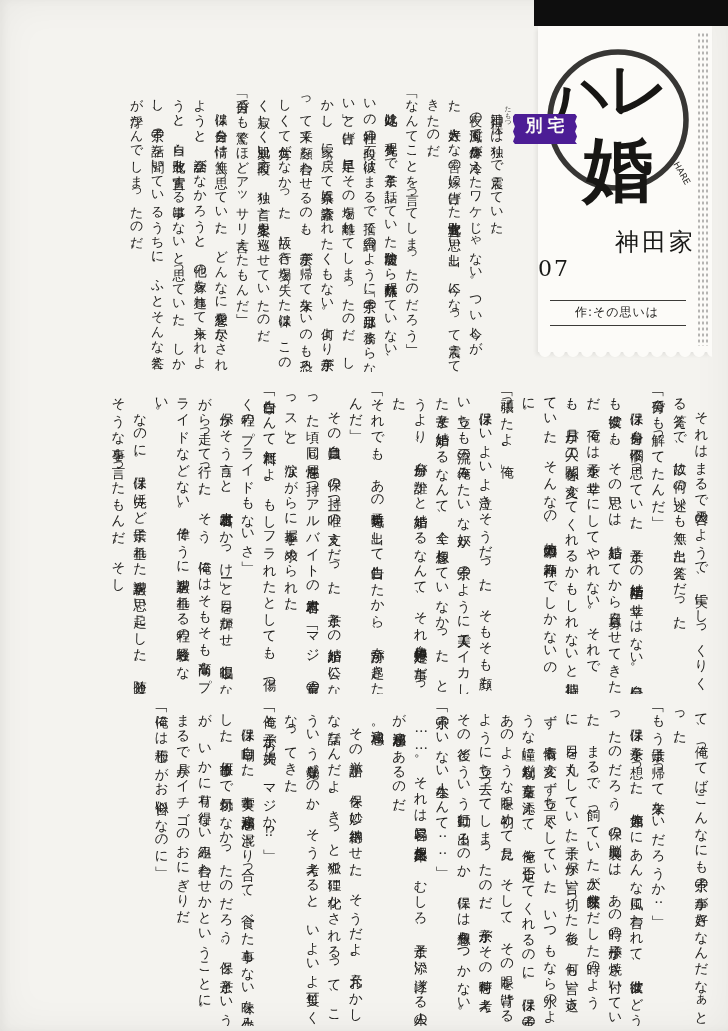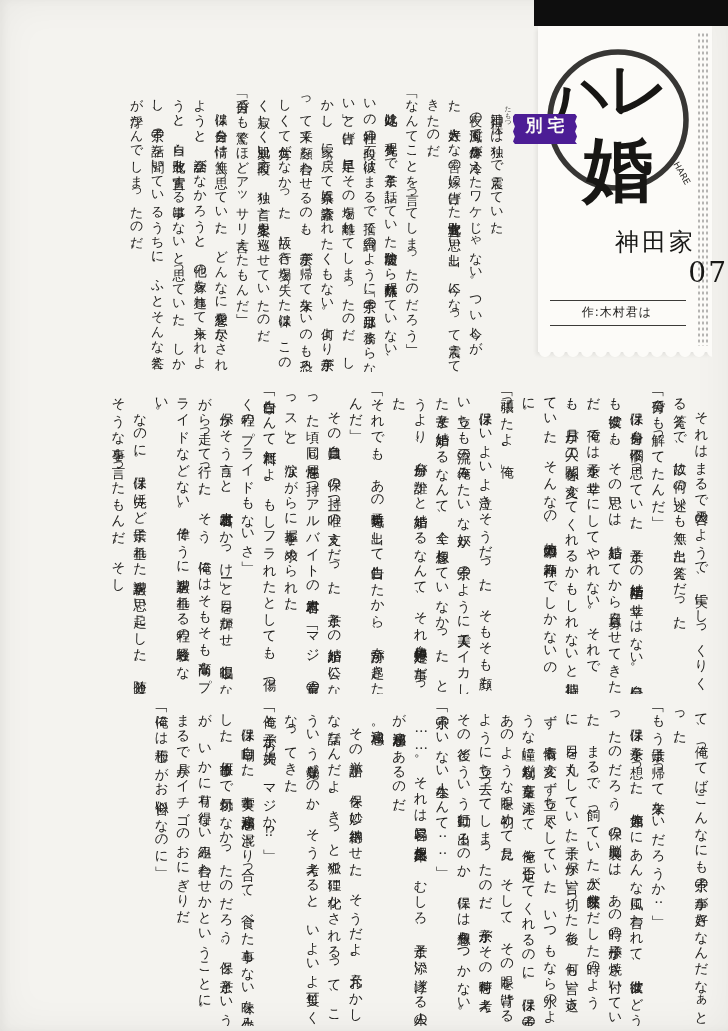--- a/index.html
+++ b/index.html
@@ -26,22 +26,22 @@
           background-image:radial-gradient(circle at 7px 0px, #fcfbf8 5.5px, transparent 6.3px);
           background-size:14px 9px;background-repeat:repeat-x;}
   .stamp-tag{position:absolute;left:513px;top:114px;width:64px;height:30px;background:#4c1d95;
           color:#fbfaf7;display:flex;align-items:flex-start;justify-content:center;
           font-weight:bold;font-size:17px;letter-spacing:5px;padding-left:5px;box-sizing:border-box;
           font-family:"DejaVu Sans","Liberation Sans",sans-serif;
           clip-path:polygon(0 8%,3% 0,97% 0,100% 8%,97% 25%,100% 42%,97% 58%,100% 75%,97% 92%,100% 100%,3% 100%,0 92%,3% 75%,0 58%,3% 42%,0 25%);}
   .logo-svg{position:absolute;left:4px;top:10px;}
   .family{position:absolute;left:0;width:158px;top:200px;text-align:right;font-size:24px;
           letter-spacing:3px;color:#181816;font-weight:500;}
-  .episode{position:absolute;left:0;width:158px;top:230px;text-align:right;font-size:28px;
-          letter-spacing:2px;color:#181816;margin-left:32px;}
+  .episode{position:absolute;left:0;width:158px;top:230px;text-align:left;font-size:22px;
+          letter-spacing:2px;color:#181816;}
   .rule{position:absolute;left:12px;width:136px;height:0;border-top:1.3px solid #3c3b38;}
   .rule1{top:274px;} .rule2{top:299px;}
   .author{position:absolute;left:0;width:158px;top:278px;text-align:center;font-size:12px;
           color:#22211f;letter-spacing:1px;font-family:"DejaVu Sans","Liberation Sans",sans-serif;}
 </style>
 </head>
 <body>
 
 <div class="page">
 
@@ -50,21 +50,21 @@
     <svg class="logo-svg" width="152" height="172" viewBox="0 0 152 172">
       <circle cx="76" cy="84" r="68" fill="none" stroke="#1b1a18" stroke-width="5.5" opacity="0.88"></circle>
       <text x="8" y="80" font-size="56" font-weight="bold" fill="#171614" font-family="DejaVu Serif, serif" transform="rotate(-16 34 58)">ハ</text>
       <text x="66" y="74" font-size="60" font-weight="bold" fill="#171614" font-family="DejaVu Serif, serif">レ</text>
       <text x="76" y="158" font-size="70" font-weight="bold" fill="#171614" text-anchor="middle" font-family="DejaVu Serif, serif">婚</text>
       <text x="0" y="0" font-size="9" fill="#2a2926" font-family="DejaVu Sans, sans-serif" transform="translate(131,128) rotate(60)">HARE</text>
     </svg>
     <div class="family">神田家</div>
     <div class="episode">07</div>
     <div class="rule rule1"></div>
-    <div class="author">作:木村君は</div>
+    <div class="author">作:その思いは</div>
     <div class="rule rule2"></div>
     <div class="perforation"></div>
     <div class="scallop"></div>
   </div>
   <div class="stamp-tag">
     <span>別宅</span>
   </div>
 
   <div class="vtext band1">
     <p><span>　神田</span><ruby><span>保</span><rt>たもつ</rt></ruby><span>は独りで震えていた。</span></p>

